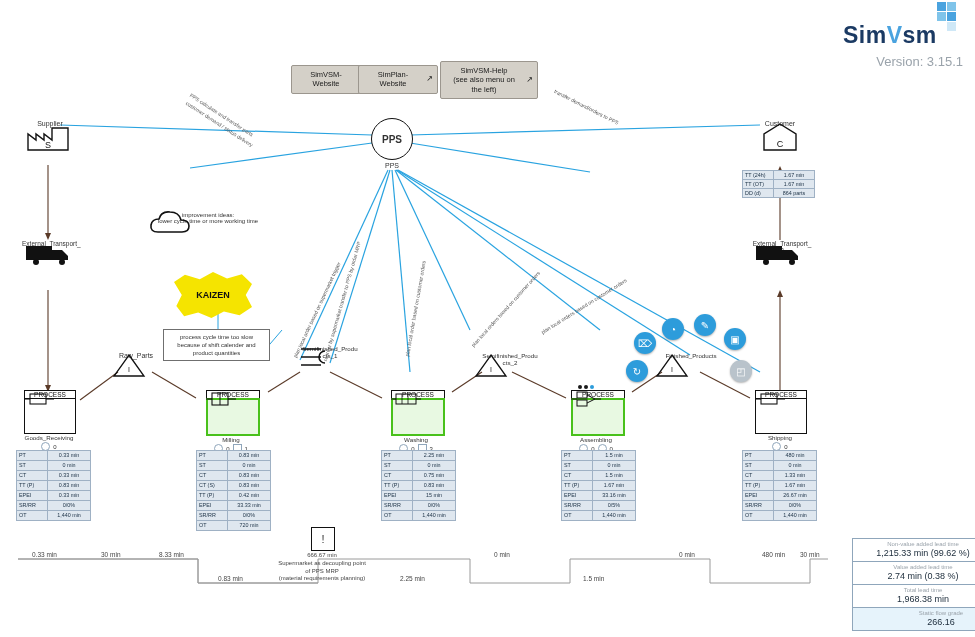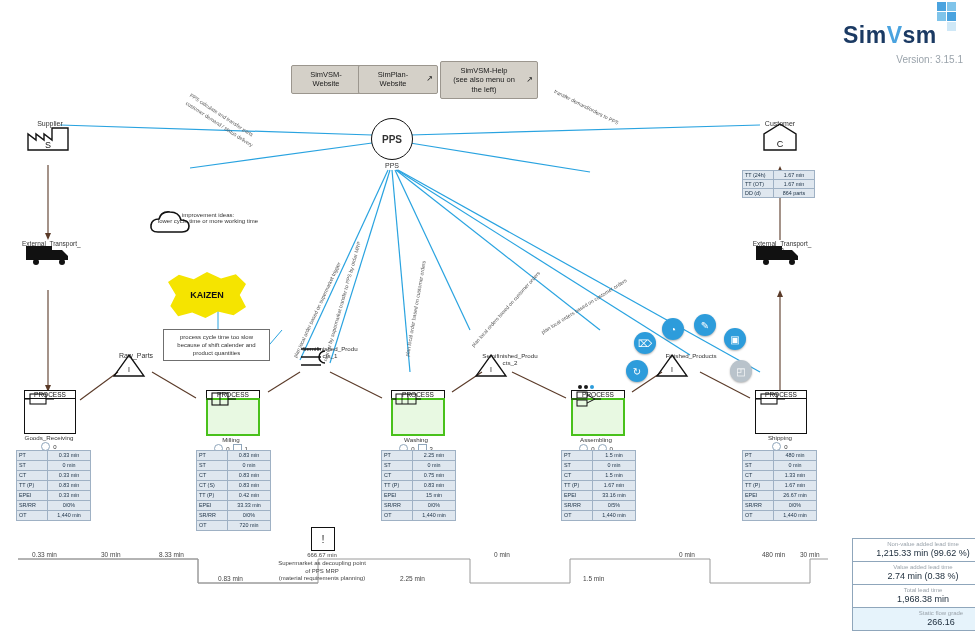--- a/index.html
+++ b/index.html
@@ -5,21 +5,21 @@
   html,body{margin:0;padding:0;background:#ffffff;}
   body{width:975px;height:637px;position:relative;overflow:hidden;
        font-family:"Liberation Sans",sans-serif;color:#333;}
   .abs{position:absolute;}
   
   #brand{right:12px;top:8px;text-align:right;}
   .logo-txt{font-size:23px;font-weight:700;color:#1b3a63;letter-spacing:.5px;line-height:1;}
   .logo-txt .v{color:#4aa3df;}
   .sqwrap{position:absolute;right:4px;top:-6px;width:34px;height:34px;}
   .sqwrap i{position:absolute;display:block;background:#4aa3df;}
-  .version{font-size:10px;color:#9aa3ab;margin-top:6px;}
+  .version{font-size:13px;color:#9aa3ab;margin-top:6px;}
   
   .btn{position:absolute;background:#d4d0c8;border:1px solid #9b968e;border-radius:2px;
        font-size:7.5px;color:#1b1b1b;text-align:center;padding:4px 16px 4px 6px;line-height:1.25;
        cursor:pointer;}
   .btn .ext{position:absolute;right:4px;top:50%;transform:translateY(-50%);font-size:8px;}
   
   .node-label{font-size:7px;color:#333;text-align:center;white-space:nowrap;}
   .pps{width:40px;height:40px;border:1.6px solid #111;border-radius:50%;
        display:flex;align-items:center;justify-content:center;font-size:10px;font-weight:700;
        background:#fff;}
@@ -216,21 +216,21 @@
 </div>
 
 <div class="abs" style="left:148px;top:208px;width:120px;text-align:center;">
   <svg width="44" height="28" style="display:block;margin:0 auto;">
     <path d="M10 24 Q2 24 3 17 Q4 11 11 11 Q13 3 22 4 Q31 4 33 12 Q41 12 41 18 Q41 24 34 24 Z" fill="none" stroke="#111" stroke-width="1.6"></path>
   </svg>
   <div style="font-size:6px;margin-top:4px;">improvement ideas:</div>
   <div style="font-size:6px;">lower cycle time or more working time</div>
 </div>
 
-<div class="abs" style="left:168px;top:272px;">
+<div class="abs" style="left:174px;top:272px;">
   <div class="kaizen">
     <span>KAIZEN</span>
   </div>
 </div>
 
 <div class="abs note" style="left:163px;top:329px;width:97px;">
   <div>process cycle time too slow</div>
   <div>because of shift calender and</div>
   <div>product quantities</div>
 </div>

